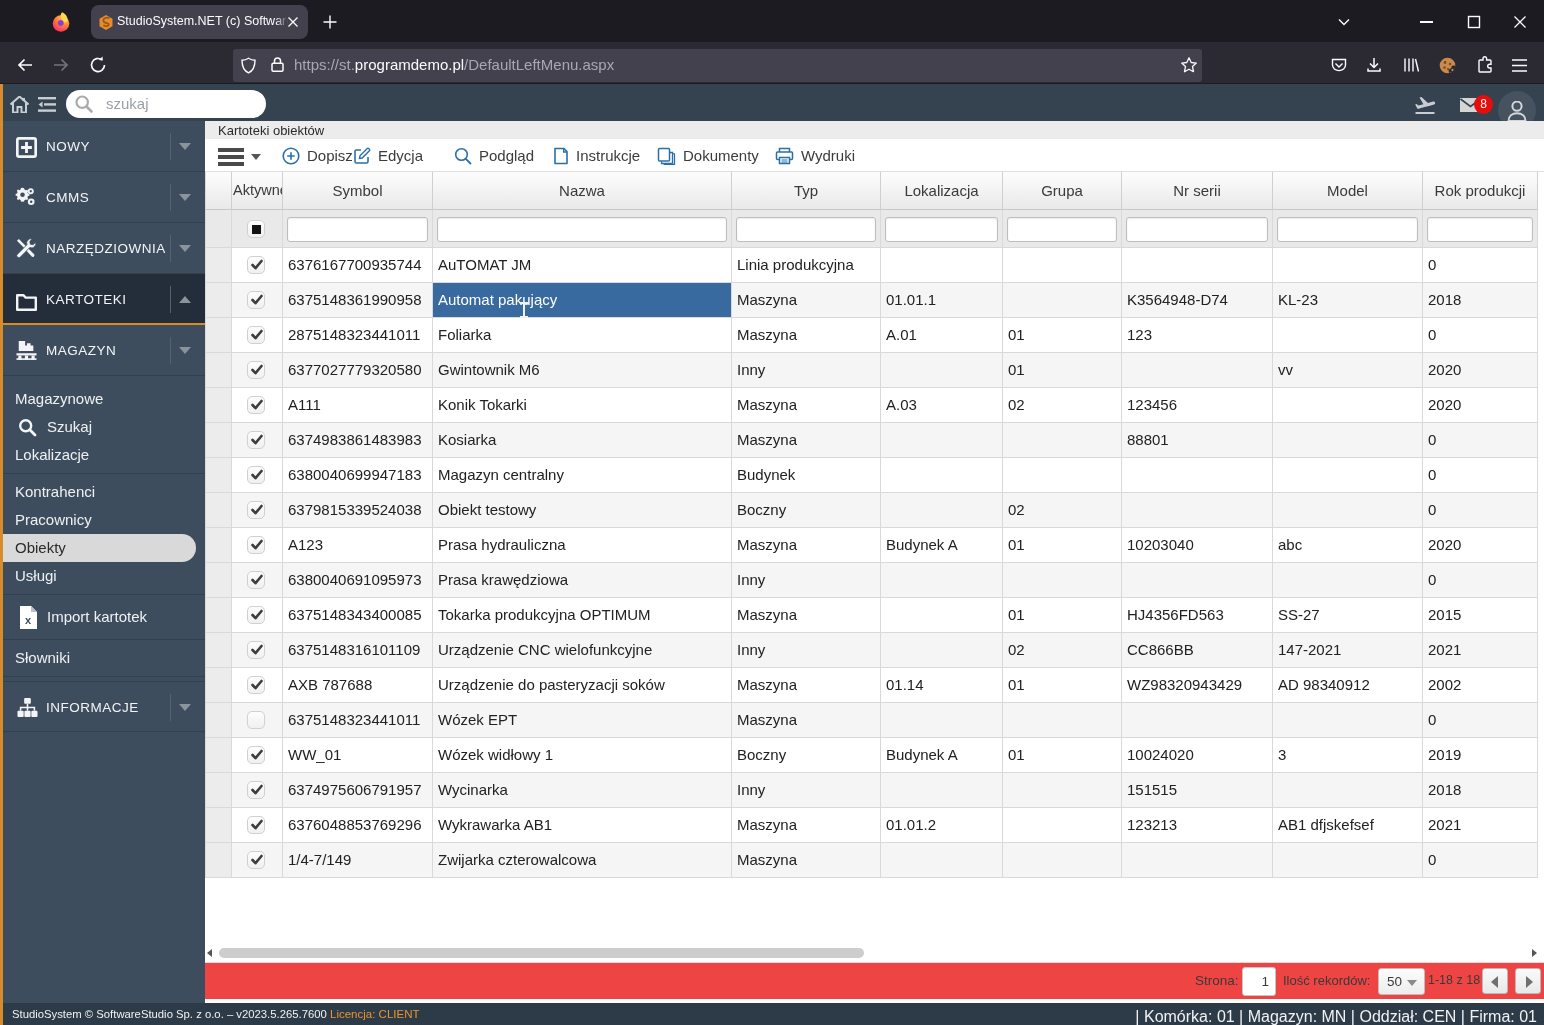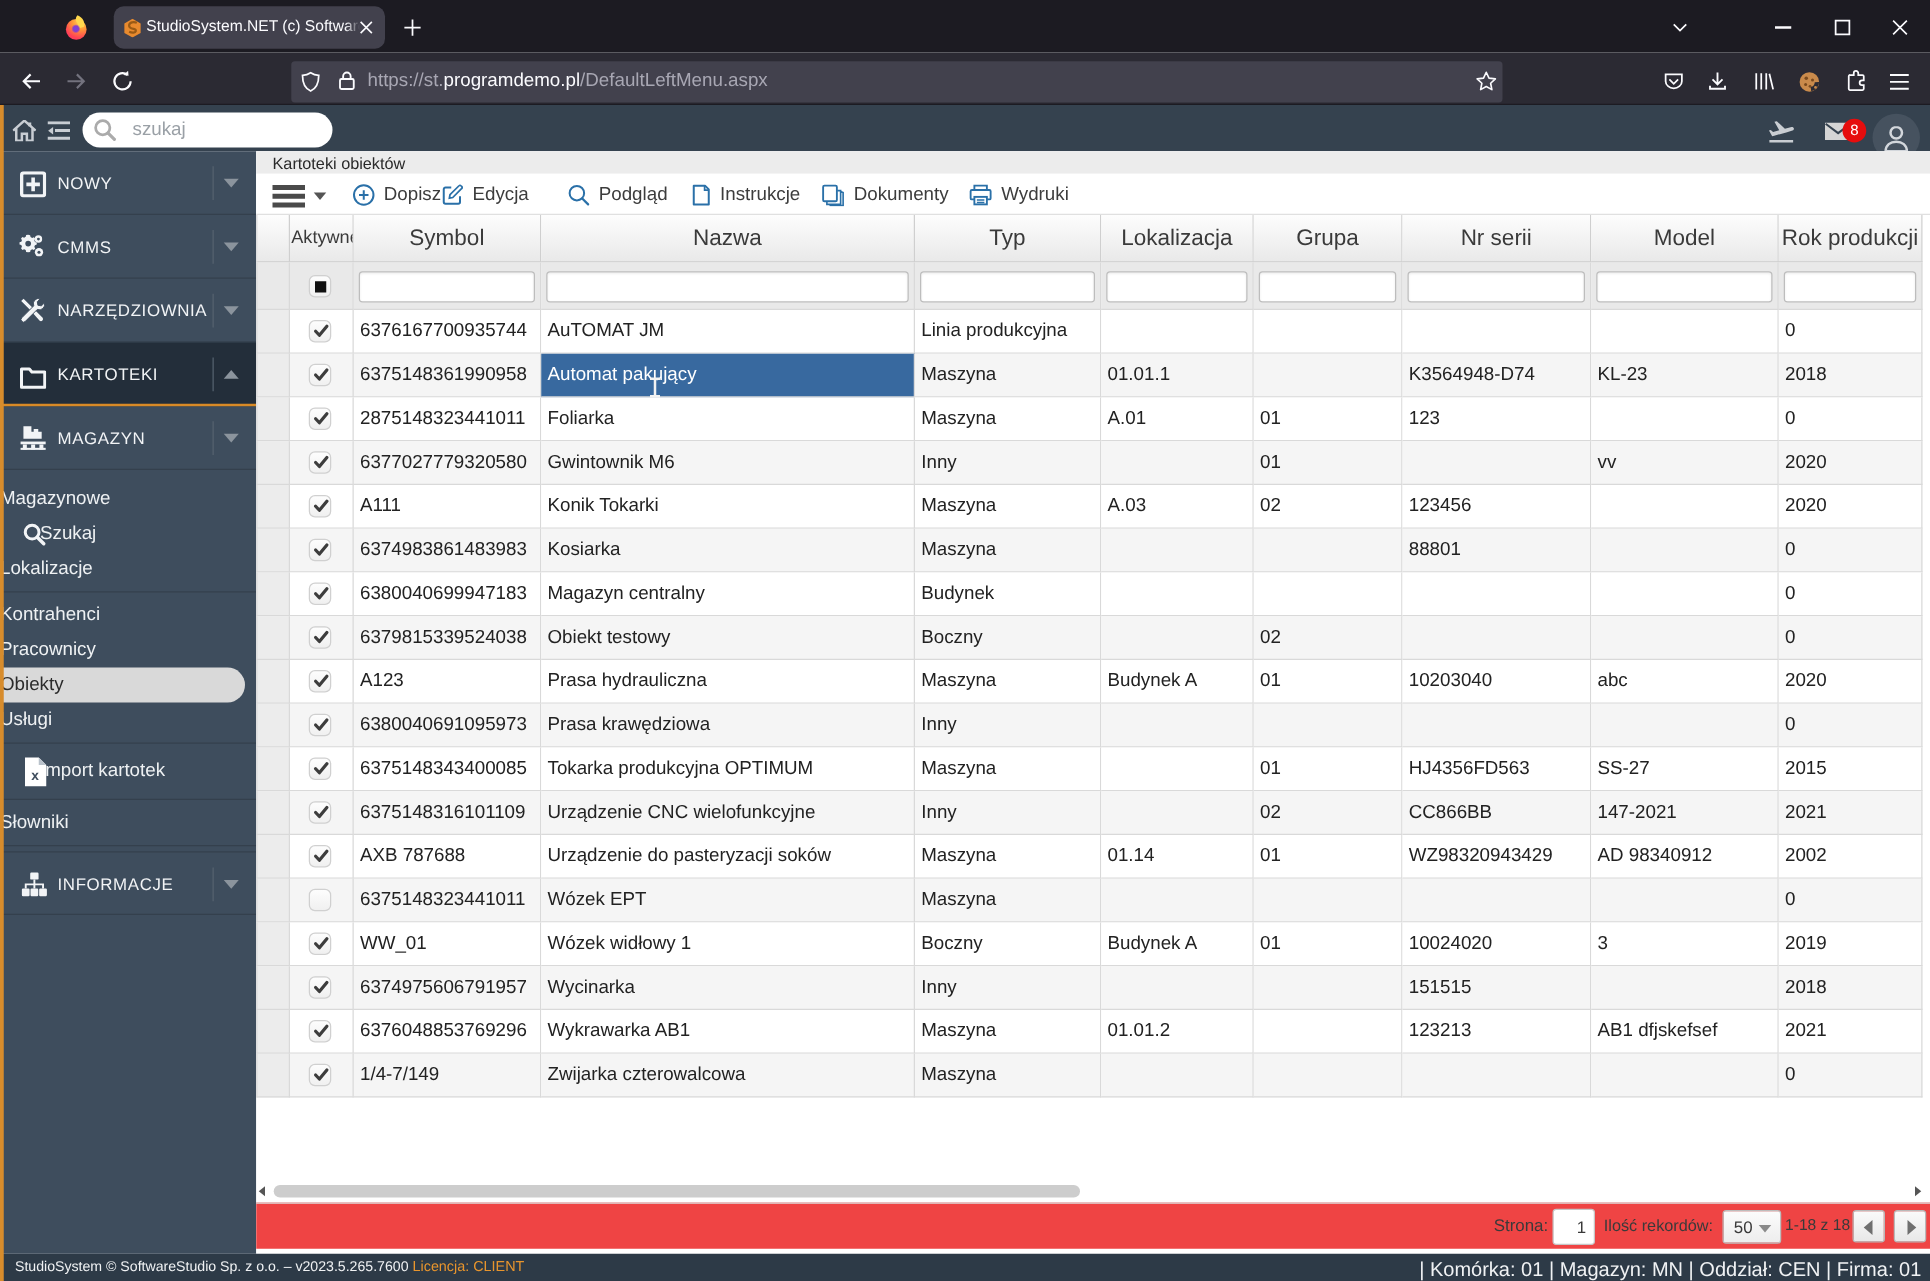--- a/index.html
+++ b/index.html
@@ -25,39 +25,39 @@
   .mitem { position:relative; height:51px; border-bottom:1px solid #34404d; }
   .mitem .mtxt { position:absolute; left:46px; top:18px; font-size:13.5px; letter-spacing:0.5px; }
   .mitem .micon { position:absolute; left:29px; top:15px; width:21px; height:21px; }
   .mitem .sep { position:absolute; right:34px; top:12px; width:1px; height:27px; background:#55626f; }
   .mitem .chev { position:absolute; right:14px; top:22px; width:0; height:0;
     border-left:6px solid transparent; border-right:6px solid transparent; border-top:7px solid #8b949d; }
   .mitem .chevup { position:absolute; right:14px; top:22px; width:0; height:0;
     border-left:6px solid transparent; border-right:6px solid transparent; border-bottom:7px solid #8b949d; }
   #kartoteki { background:#232e3a; border-bottom:2px solid #d98a26; }
   .submenu { font-size:15px; }
-  .sitem { position:relative; height:28px; line-height:28px; color:#eef1f3; }
+  .sitem { position:relative; height:28px; line-height:28px; padding-left:15px; color:#eef1f3; }
   .sdivider { height:0; border-top:1px solid #34404d; margin:4px 0 4px 0; }
   #obiekty { background:#d9d9d9; color:#2b2b2b; border-radius:0 14px 14px 0; width:196px; }
   
   #content { position:absolute; left:205px; top:121px; width:1339px; height:882px; background:#fff; }
   #titlebar { position:absolute; left:0; top:0; width:1339px; height:18px; background:#ececec; }
   #titlebar span { position:absolute; left:13px; top:2px; font-size:13px; color:#2a2a2a; }
   #toolbar { position:absolute; left:0; top:18px; width:1339px; height:33px; background:#fff; border-bottom:1px solid #e0e0e0; }
   .tbtn { position:absolute; top:0; height:33px; display:flex; align-items:center; font-size:15px; color:#3c3c3c; }
   .tbtn svg { margin-right:7px; }
   
   #grid { position:absolute; left:0; top:51px; width:1332px; }
   .trow { display:grid; grid-template-columns:27px 51px 150px 299px 149px 122px 119px 151px 150px 115px; }
   .trow > div { border-right:1px solid #d9d9d9; border-bottom:1px solid #d9d9d9; overflow:hidden; white-space:nowrap; }
   .trow > div:first-child { border-left:1px solid #d9d9d9; }
   #thead { height:38px; }
   #thead > div.akty { text-align:left; padding-left:1px; font-size:14.5px; }
   #thead > div { background:linear-gradient(#fdfdfd,#e9e9e9); border-right:1px solid #cfcfcf; border-bottom:1px solid #c8c8c8;
-    font-size:18px; color:#3a3a3a; text-align:center; line-height:37px; }
+    font-size:15px; color:#3a3a3a; text-align:center; line-height:37px; }
   #tfilter { height:38px; }
   #tfilter > div { background:#e9e9e9; position:relative; }
   .finput { position:absolute; left:4px; right:4px; top:7px; height:25px; background:#fff; border:1px solid #bdbdbd; border-radius:3px; box-shadow:inset 0 1px 2px rgba(0,0,0,0.08); }
   .drow { height:35px; font-size:15px; color:#222; }
   .drow > div { line-height:34px; padding-left:5px; background:#fff; }
   .drow.alt > div { background:#f5f5f5; }
   .drow > div.ind { padding:0; background:#ececec; }
   .drow.alt > div.ind { background:#ececec; }
   .drow > div.cb { padding:0; position:relative; }
   .cbx { position:absolute; left:15px; top:8px; width:18px; height:18px; border:1px solid #d0d0d0; border-radius:5px;

